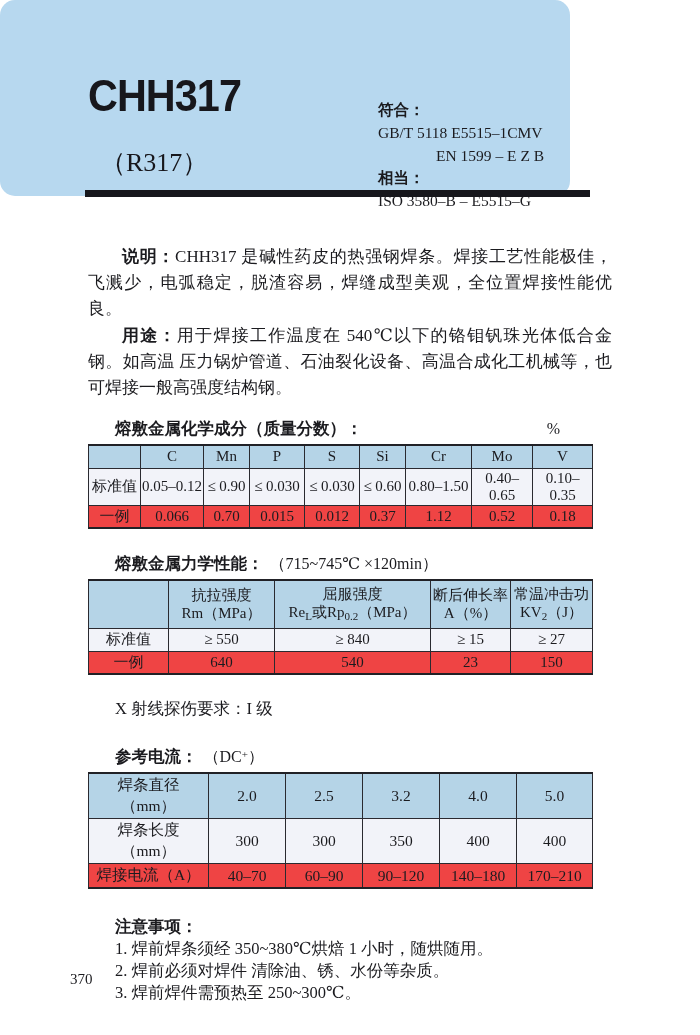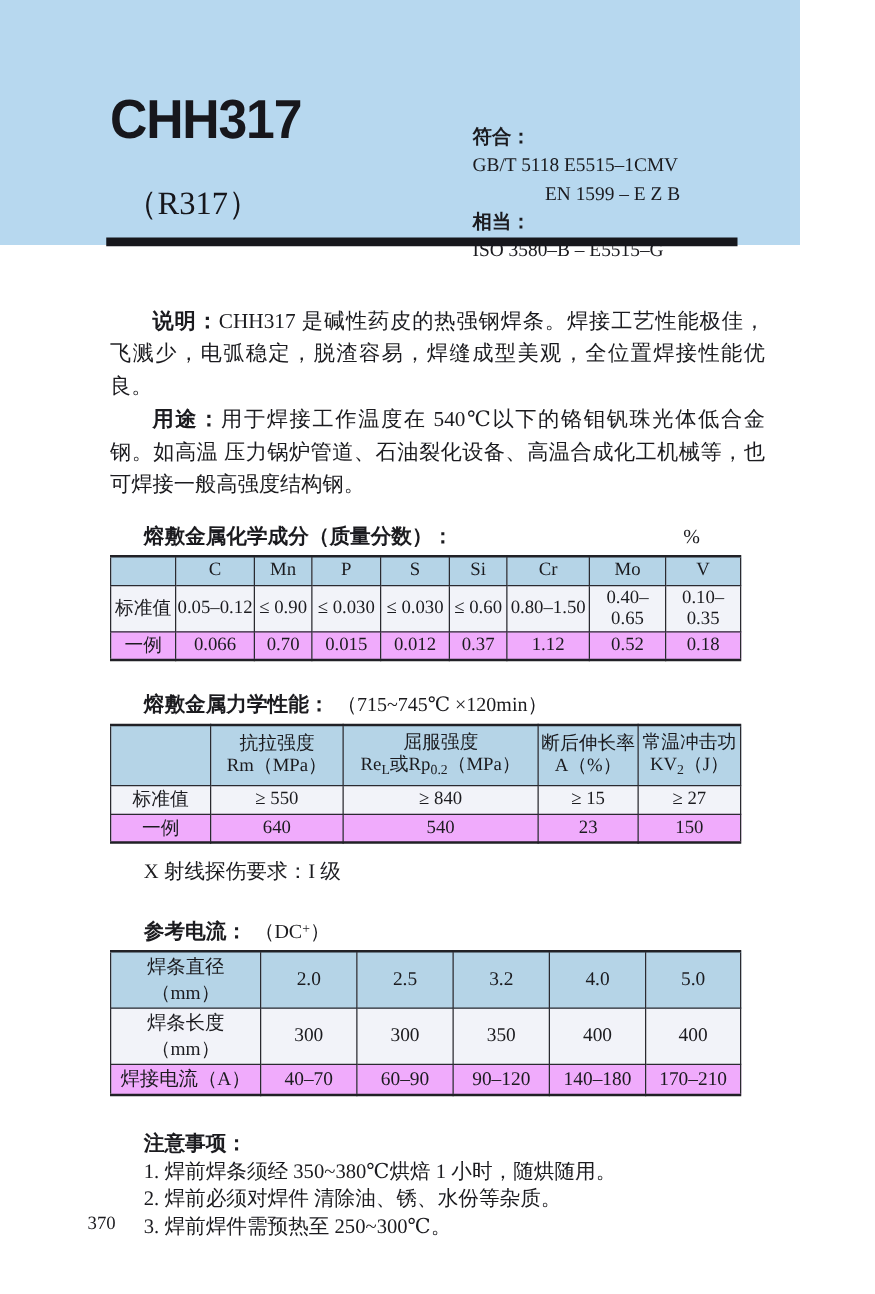--- a/index.html
+++ b/index.html
@@ -3,21 +3,21 @@
 <meta charset="utf-8">
 <style>
   * { margin:0; padding:0; box-sizing:border-box; }
   html,body { background:#e8e8e8; }
   .page {
     width:700px; height:1035px; margin:0 auto; position:relative;
     background:#ffffff; color:#1b1b1f; overflow:hidden;
     font-family:"Liberation Serif","DejaVu Serif",serif;
   }
   
-  .banner { position:absolute; left:0; top:0; width:640px; height:196px; background:#b7d8ef; }
+  .banner { position:absolute; left:0; top:0; width:570px; height:196px; background:#b7d8ef;border-radius:15px; }
   .brand { position:absolute; left:88px; top:74px; }
   .brand-model {
     font-family:"Liberation Sans","DejaVu Sans",sans-serif;
     font-weight:bold; font-size:44px; line-height:1; letter-spacing:-1px;
     transform:scaleX(.94); transform-origin:left; color:#17171c;
   }
   .brand-alt { font-size:26px; margin-top:27px; margin-left:12px; color:#17171c; }
   .specs { position:absolute; left:378px; top:99px; font-size:15.5px; line-height:1.47; white-space:nowrap; }
   .spec-row { display:flex;flex-direction:column; }
   .spec-label { font-family:"Liberation Sans","DejaVu Sans",sans-serif; font-weight:bold; margin-right:9px; }
@@ -32,26 +32,26 @@
   .sec-title-row { display:flex; align-items:baseline; justify-content:space-between; margin-top:17px; padding-left:27px; }
   .sec-title { font-family:"Liberation Sans","DejaVu Sans",sans-serif; font-weight:bold; font-size:16.5px; }
   .sec-cond { font-family:"Liberation Serif","DejaVu Serif",serif; font-weight:normal; font-size:16px; margin-left:6px; }
   .unit { font-size:16px; padding-right:52px; }
 
   table { border-collapse:collapse; table-layout:fixed; width:504px; text-align:center;
           font-size:15px; margin-top:4px; border-top:2px solid #212126; border-bottom:2px solid #212126; }
   th,td { border:1px solid #2a2a30; padding:1px 1px; height:23px; font-weight:normal; vertical-align:middle; }
   .head-bg  { background:#b5d4e7; }
   .row-a    { background:#f2f3f9; }
-  .row-b    { background:#f0abfc; }
+  .row-b    { background:#ef4444; }
   .mech th  { line-height:1.22; padding:4px 1px; }
   sub { font-size:11px; vertical-align:-3px; }
   sup { font-size:11px; vertical-align:4px; }
 
-  .xray { margin-top:11px; padding-left:27px; font-size:16.5px; }
+  .xray { margin-top:23px; padding-left:27px; font-size:16.5px; }
   .gap-current { margin-top:26px; }
   .cur td { height:24px; font-size:15.5px; }
 
   .notes { margin-top:27px; padding-left:27px; }
   .notes-title { font-family:"Liberation Sans","DejaVu Sans",sans-serif; font-weight:bold; font-size:16.5px; }
   .note-item { font-size:16.5px; line-height:1.33; }
 
   .page-num { position:absolute; left:70px; top:971px; font-size:15px; }
 </style>
 </head>

